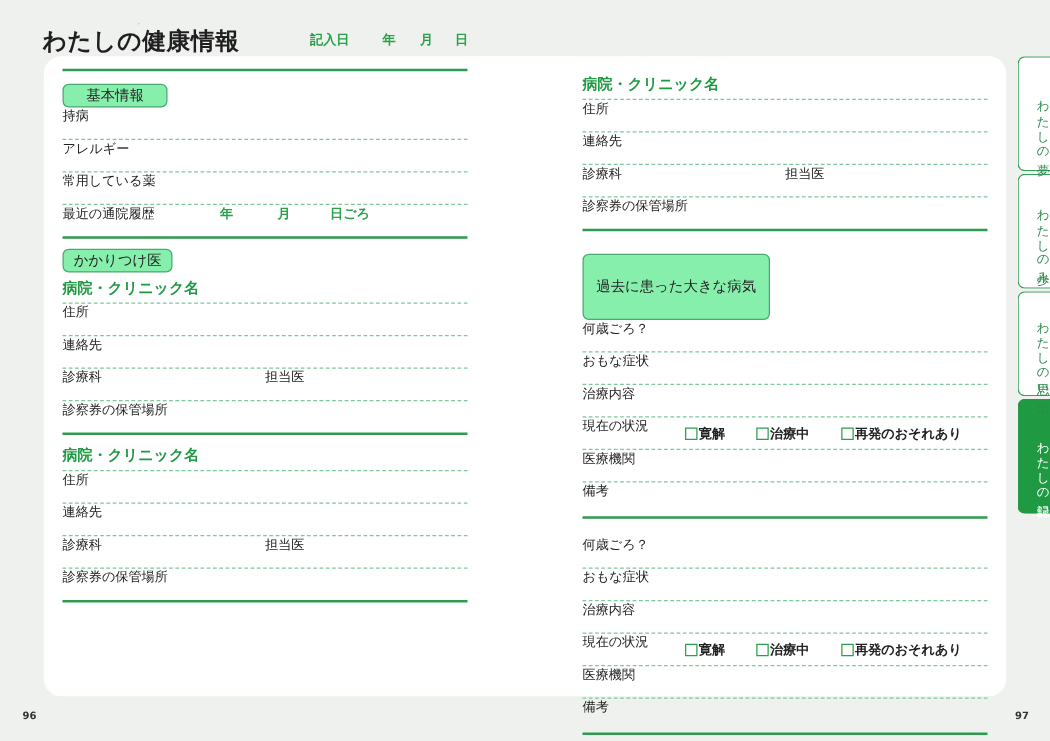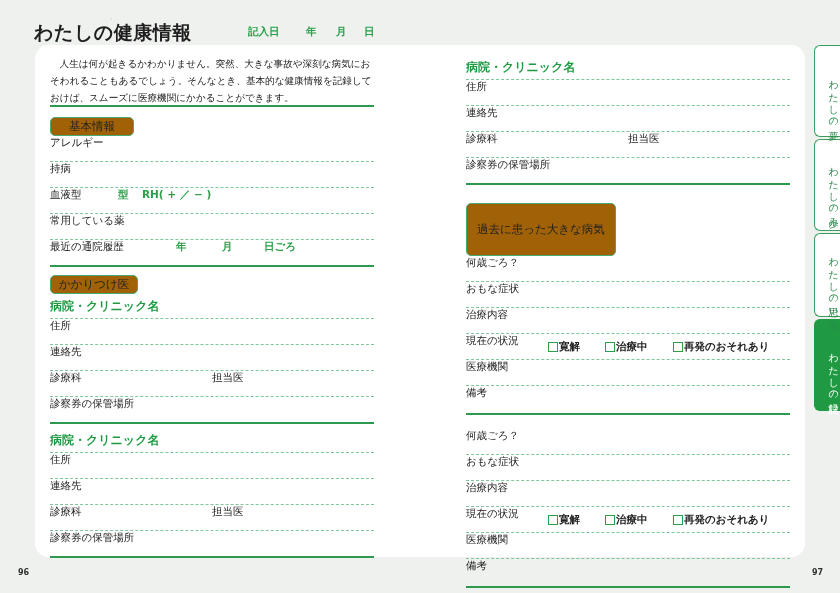--- a/index.html
+++ b/index.html
@@ -18,21 +18,21 @@
     position: absolute; left: 35px; top: 45px; width: 770px; height: 512px;
     background: #fff; border-radius: 14px;
   }
   .col { position: absolute; }
   .col-left { left: 50px; top: 55px; width: 324px; }
   .col-right { left: 466px; top: 55px; width: 324px; }
   .intro { font-size: 9.6px; line-height: 17px; color: #222; text-indent: 1em; margin: 0; height: 50px; }
   .thick-rule { border-top: 2px solid #2e9a4f; }
   .section-box {
     display: inline-block; border: 1.5px solid #4aa872; border-radius: 5px;
-    font-size: 11.5px; padding: 1px 18px 1px 18px; color: #222; background: #a16207;
+    font-size: 11.5px; padding: 1px 18px 1px 18px; color: #222; background: #86efac;
   }
   .row {
     height: 25px; display: flex; font-size: 10.5px;
     border-bottom: 1px dashed #7ec79c; position: relative;
   }
   .row.last { border-bottom: 2px solid #2e9a4f; }
   .row .green { color: #2aa04a; font-weight: bold; }
   .subhead { font-size: 12px; color: #1f9a43; font-weight: bold; height: 24px; display: flex; align-items: center; border-bottom: 1px dashed #7ec79c; }
   .chk { display: inline-flex; align-items: center; font-weight: bold; }
   .box { width: 8px; height: 8px; border: 1.2px solid #2aa04a; display: inline-block; margin-right: 1px; }
@@ -59,35 +59,29 @@
 <div class="date-row">
   <span style="width:58px">記入日</span>
   <span style="width:30px">年</span>
   <span style="width:28px">月</span>
   <span>日</span>
 </div>
 
 <div class="card"></div>
 
 <div class="col col-left">
-  <p class="intro">人生は何が起きるかわかりません。突然、大きな事故や深刻な病気におそわれることもあるでしょう。そんなとき、基本的な健康情報を記録しておけば、スムーズに医療機関にかかることができます。</p>
   <div class="thick-rule" style="margin-top:0px"></div>
   <div style="margin-top:8px">
     <span class="section-box">基本情報</span>
     <div class="row">
+        <span>持病</span>
+      </div>
+    <div class="row">
         <span>アレルギー</span>
       </div>
-    <div class="row">
-        <span>持病</span>
-      </div>
-    <div class="row">
-      <span style="width:68px">血液型</span>
-      <span class="green" style="width:24px">型</span>
-      <span class="green">RH( + ／ − )</span>
-    </div>
     <div class="row">
         <span>常用している薬</span>
       </div>
     <div class="row last">
       <span style="width:126px">最近の通院履歴</span>
       <span class="green" style="width:46px">年</span>
       <span class="green" style="width:42px">月</span>
       <span class="green">日ごろ</span>
     </div>
   </div>

